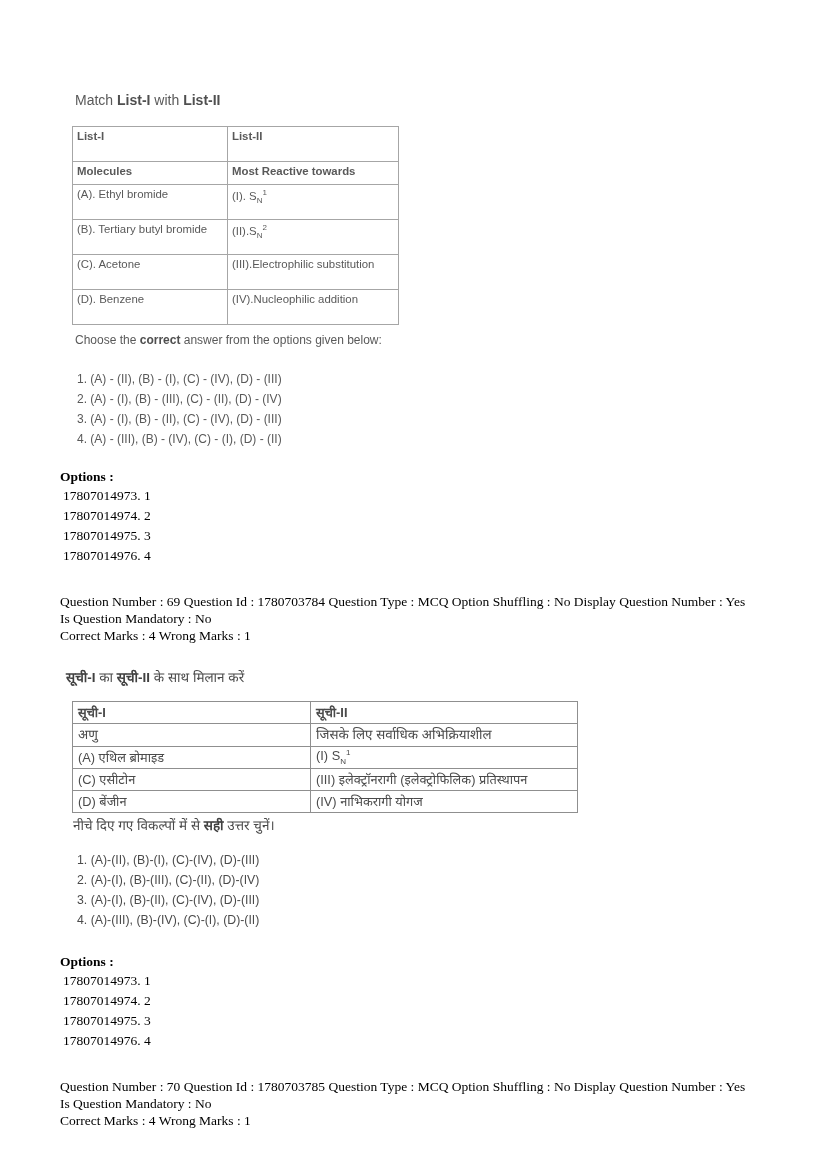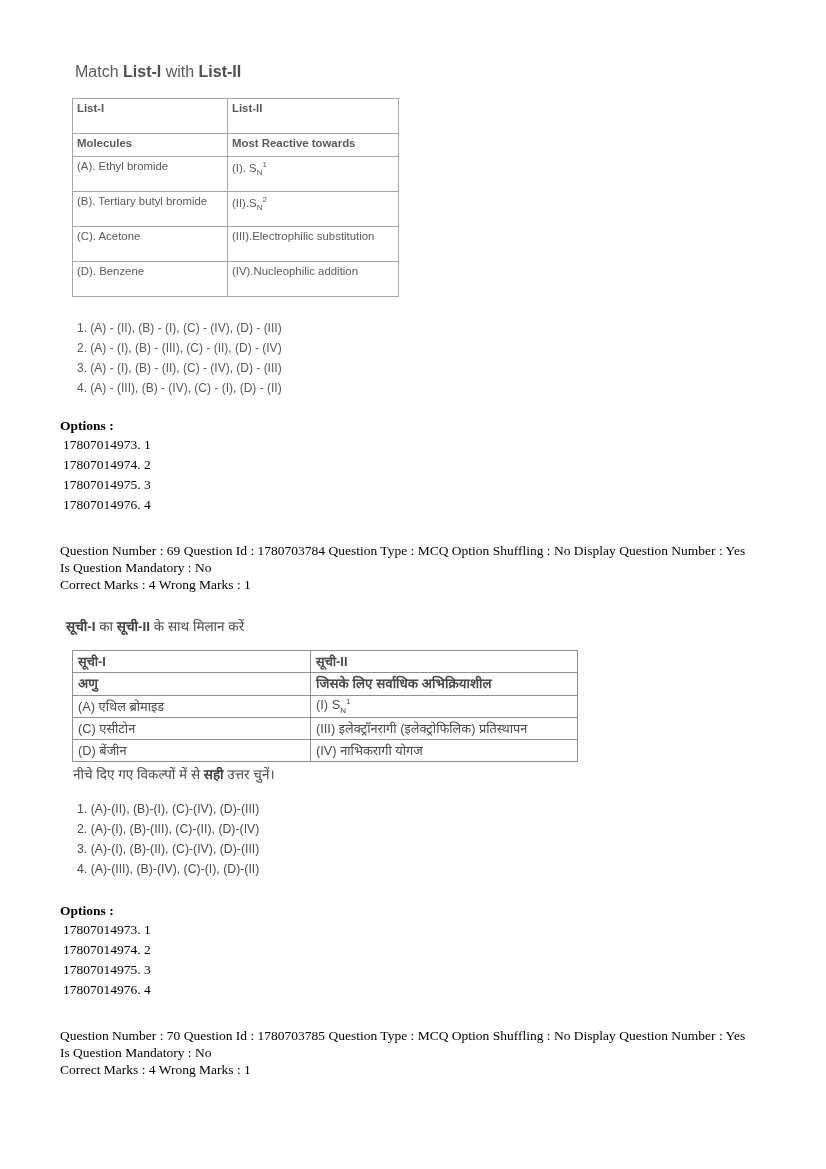--- a/index.html
+++ b/index.html
@@ -5,21 +5,21 @@
   * { margin:0; padding:0; box-sizing:content-box; }
   html,body { background:#ffffff; }
   body {
     width:826px; height:1169px; position:relative; overflow:hidden;
     font-family:"Liberation Sans", sans-serif;
   }
   .doc { padding-top:64px; }
 
   
   .q-en { color:#595959; }
-  .h-en { margin-left:75px; font-size:16px; line-height:16px; }
+  .h-en { margin-left:75px; font-size:14px; line-height:16px;margin-top:28px; }
   .h-en b, .choose b { font-weight:bold; color:#4f4f4f; }
 
   table.match { border-collapse:collapse; table-layout:fixed; }
   table.match td {
     border:1px solid #a6a6a6; vertical-align:top;
     padding:3px 4px; overflow:hidden; white-space:nowrap;
   }
   table.en-t { margin:18px 0 0 72px; width:326px; font-size:11.4px; color:#595959; }
   table.en-t col.c1 { width:155px; } table.en-t col.c2 { width:171px; }
   table.en-t tr.h1 td { height:28px; font-weight:bold; }
@@ -44,21 +44,21 @@
 
   
   .q-hi { color:#4a4a4a; }
   .h-hi { margin:24px 0 0 66px; font-size:13.5px; line-height:20px; }
   .h-hi b, .choose-hi b { font-weight:bold; color:#404040; }
 
   table.hi-t { margin:13px 0 0 72px; width:505px; font-size:12.8px; color:#4a4a4a; border-color:#8f8f8f; }
   table.hi-t td { border-color:#8f8f8f; padding:1px 5px; }
   table.hi-t col.c1 { width:238px; } table.hi-t col.c2 { width:267px; }
   table.hi-t tr.h1 td { height:19px; font-weight:bold; }
-  table.hi-t tr.h2 td { height:20px; font-weight:bold; font-size:13.4px; }
+  table.hi-t tr.h2 td { height:20px; font-weight:normal; font-size:13.4px; }
   table.hi-t tr.bd td { height:19px; }
 
   .choose-hi { margin:3px 0 0 73px; font-size:13.5px; line-height:20px; }
   .optlist-hi { margin:14px 0 0 77px; font-size:12.3px; }
   .optlist-hi .opt { line-height:20px; }
 </style>
 </head>
 <body>
 
 <div class="doc">
@@ -92,20 +92,21 @@
         <td>(C). Acetone</td>
         <td><span>(III).Electrophilic substitution</span></td>
       </tr>
       <tr class="bd">
         <td>(D). Benzene</td>
         <td><span>(IV).Nucleophilic addition</span></td>
       </tr>
     </tbody>
       </table>
 
+    <p class="choose"><span>Choose the </span><b>correct</b><span> answer from the options given below:</span></p>
 
     <div class="optlist">
       <div class="opt">1. (A) - (II), (B) - (I), (C) - (IV), (D) - (III)</div>
       <div class="opt">2. (A) - (I), (B) - (III), (C) - (II), (D) - (IV)</div>
       <div class="opt">3. (A) - (I), (B) - (II), (C) - (IV), (D) - (III)</div>
       <div class="opt">4. (A) - (III), (B) - (IV), (C) - (I), (D) - (II)</div>
     </div>
   </section>
 
   <div class="serif opts-block">

